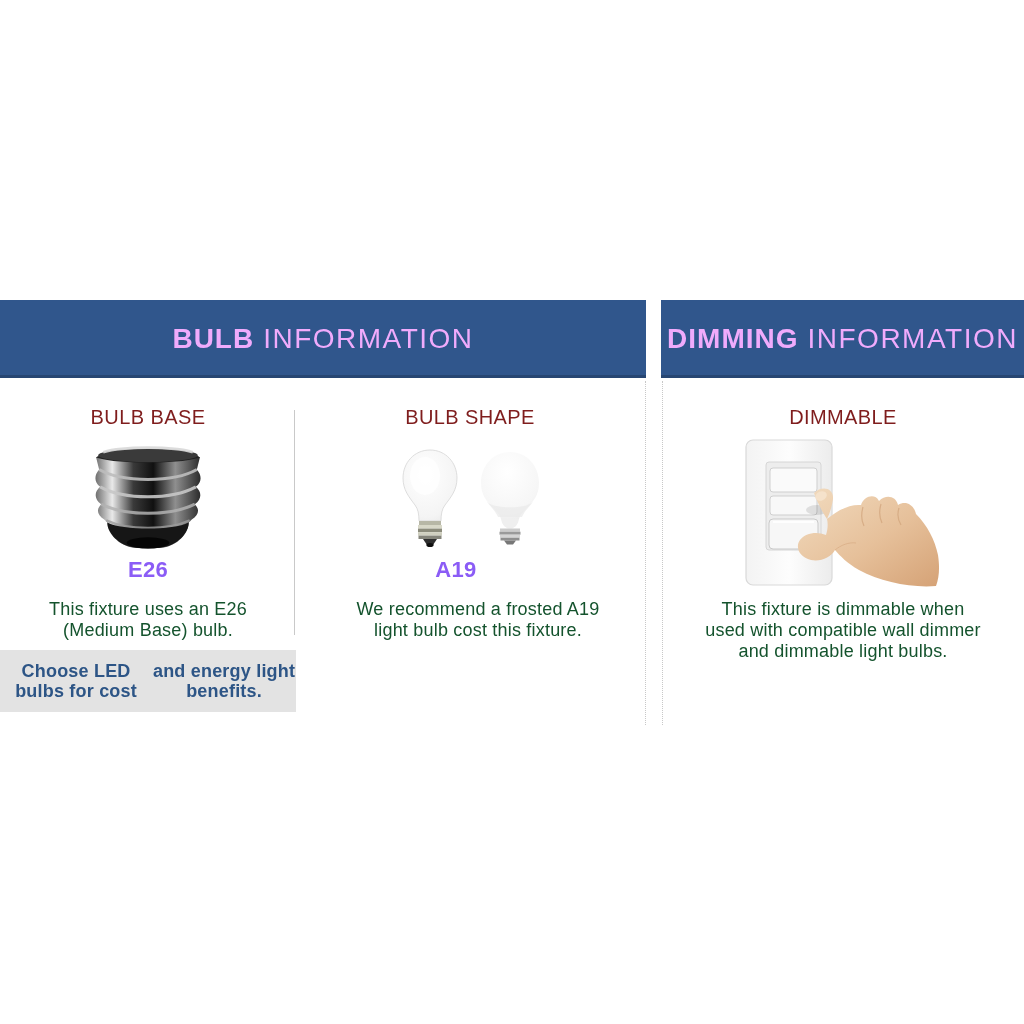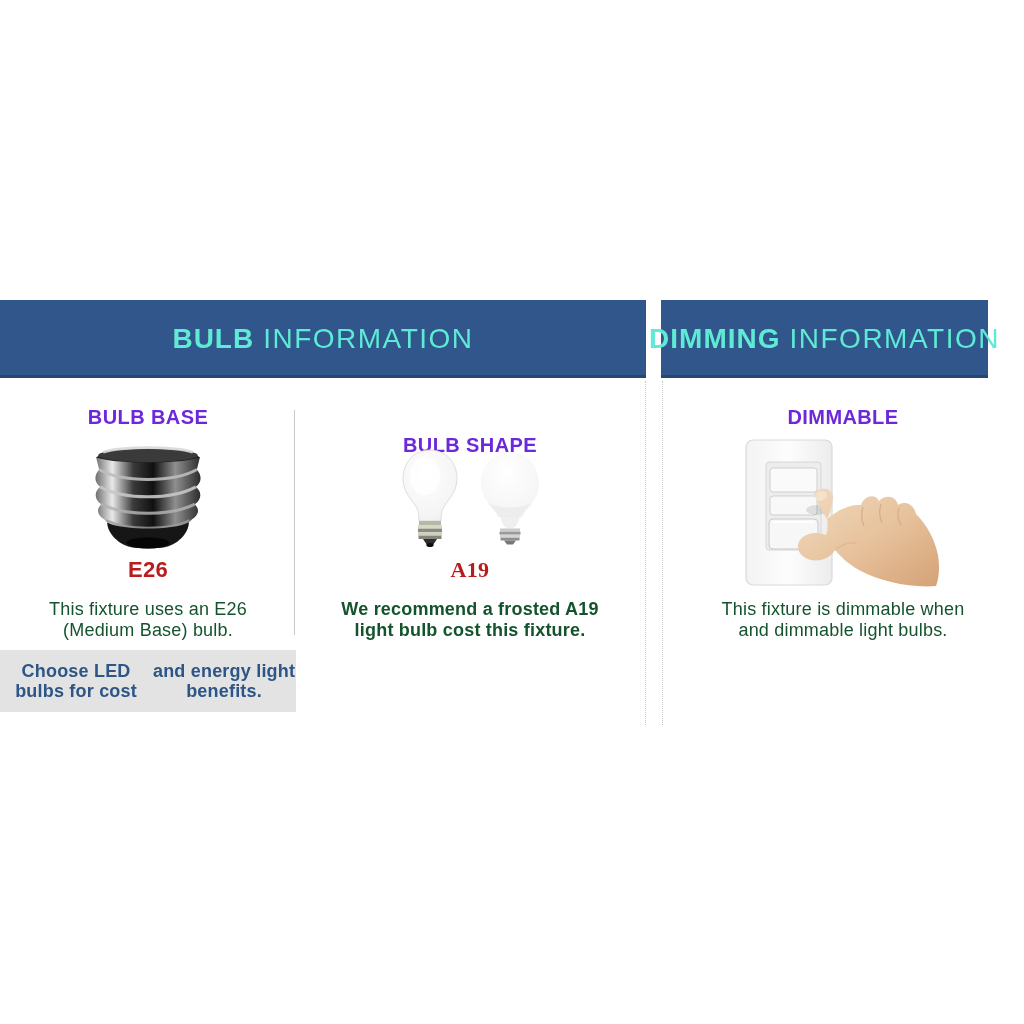--- a/index.html
+++ b/index.html
@@ -7,52 +7,52 @@
     position:relative;width:1024px;height:1024px;background:#ffffff;
     font-family:"Liberation Sans", sans-serif;overflow:hidden;
   }
   
   .bar{
     position:absolute;top:300px;height:78px;background:#30568C;
     display:flex;align-items:center;justify-content:center;
     box-shadow:inset 0 -3px 0 rgba(0,0,0,0.18);
   }
   .bar-left{left:0;width:646px;}
-  .bar-right{left:661px;width:327px;}
-  .hdr{color:#5eead4;font-size:28px;white-space:nowrap;}
+  .bar-right{left:661px;width:363px;}
+  .hdr{color:#f0abfc;font-size:28px;white-space:nowrap;}
   .hdr-bold{font-weight:700;letter-spacing:1px;margin-right:9px;}
   .hdr-reg{font-weight:400;letter-spacing:1.5px;}
   
   .dotline{position:absolute;top:381px;height:344px;width:0;border-left:1px dotted #c8c8c8;}
   .dot-a{left:645px;}
   .dot-b{left:662px;}
   
   .coldiv{position:absolute;left:294px;top:410px;height:225px;width:1px;background:#c9c9c9;}
   
   .colhead{
-    position:absolute;top:406px;font-size:20px;font-weight:700;color:#6d28d9;
+    position:absolute;top:406px;font-size:20px;font-weight:400;color:#7f1d1d;
     letter-spacing:0.4px;text-align:center;
   }
   .head-base{left:28px;width:240px;}
-  .head-shape{left:350px;width:240px;margin-top:28px;}
+  .head-shape{left:350px;width:240px;}
   .head-dim{left:723px;width:240px;}
   
   .vlabel{
-    position:absolute;top:557px;font-size:22px;font-weight:700;color:#b91c1c;
+    position:absolute;top:557px;font-size:22px;font-weight:700;color:#8b5cf6;
     text-align:center;letter-spacing:0.3px;
   }
   .v-e26{left:28px;width:240px;}
-  .v-a19{left:350px;width:240px;font-family:Liberation Serif, serif;}
+  .v-a19{left:336px;width:240px;}
   
   .desc{
     position:absolute;top:599px;font-size:18px;line-height:21px;color:#14532d;
     text-align:center;letter-spacing:0.2px;
   }
   .desc-base{left:0;width:296px;}
-  .desc-shape{left:320px;width:300px;font-weight:bold;}
+  .desc-shape{left:328px;width:300px;}
   .desc-dim{left:678px;width:330px;}
   .desc span{display:block;}
   
   .callout{
     position:absolute;left:0;top:650px;width:296px;height:62px;background:#e3e3e3;
     display:flex;flex-direction:row;align-items:center;justify-content:center;
     font-size:18px;line-height:20px;font-weight:700;color:#2d5586;text-align:center;
     letter-spacing:0.2px;
   }
   
@@ -201,20 +201,21 @@
   <div class="desc desc-base">
     <span>This fixture uses an E26</span>
     <span>(Medium Base) bulb.</span>
   </div>
   <div class="desc desc-shape">
     <span>We recommend a frosted A19</span>
     <span>light bulb cost this fixture.</span>
   </div>
   <div class="desc desc-dim">
     <span>This fixture is dimmable when</span>
+    <span>used with compatible wall dimmer</span>
     <span>and dimmable light bulbs.</span>
   </div>
 
   <div class="callout">
     <span>Choose LED bulbs for cost</span>
     <span>and energy light benefits.</span>
   </div>
 
 </div>
 

